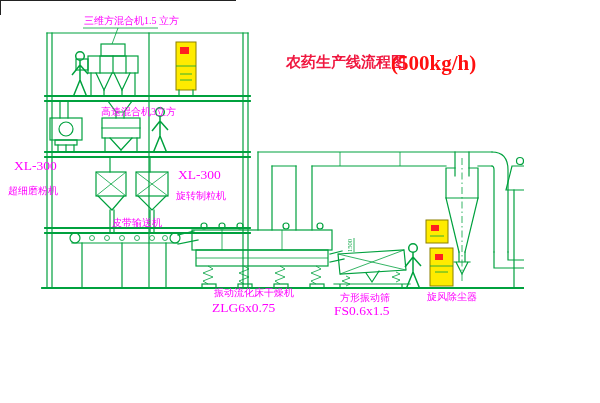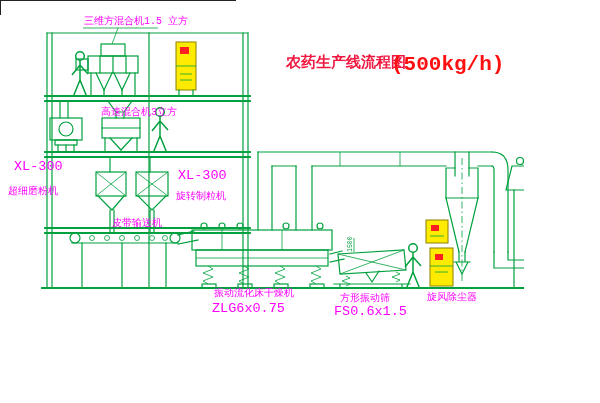--- a/index.html
+++ b/index.html
@@ -1,18 +1,18 @@
 <!DOCTYPE html>
 <html style="--line: #00A13E; --label: #FF00FF; --title1: #F01840; --title2: #FF1010; --cabinet: #FFEB00; --cabinetBorder: #8B8000; --accent: #FF2020;"><head>
 <meta charset="utf-8">
 <style>
   html,body{margin:0;padding:0;background:#ffffff;}
   .canvas{
     position:relative;width:524px;height:403px;background:#ffffff;
-    overflow:hidden;font-family:Liberation Mono, monospace;
+    overflow:hidden;font-family:Liberation Serif, serif;
   }
   svg{display:block;}
   .ln{stroke:var(--line,#00A13E);fill:none;stroke-width:1.2;stroke-linecap:square;}
   .ln2{stroke:var(--line,#00A13E);fill:none;stroke-width:1.8;stroke-linecap:square;}
   .thin{stroke:var(--line,#00A13E);fill:none;stroke-width:0.8;}
   .dash{stroke:var(--line,#00A13E);fill:none;stroke-width:0.8;stroke-dasharray:7 3 1.5 3;}
   .fillY{fill:var(--cabinet,#FFEB00);stroke:var(--cabinetBorder,#8B8000);stroke-width:1;}
   .fillR{fill:var(--accent,#FF2020);stroke:none;}
   .personUse{stroke:var(--line,#00A13E);fill:none;stroke-width:1.5;}
   .edge{stroke:#222;stroke-width:1;fill:none;}

